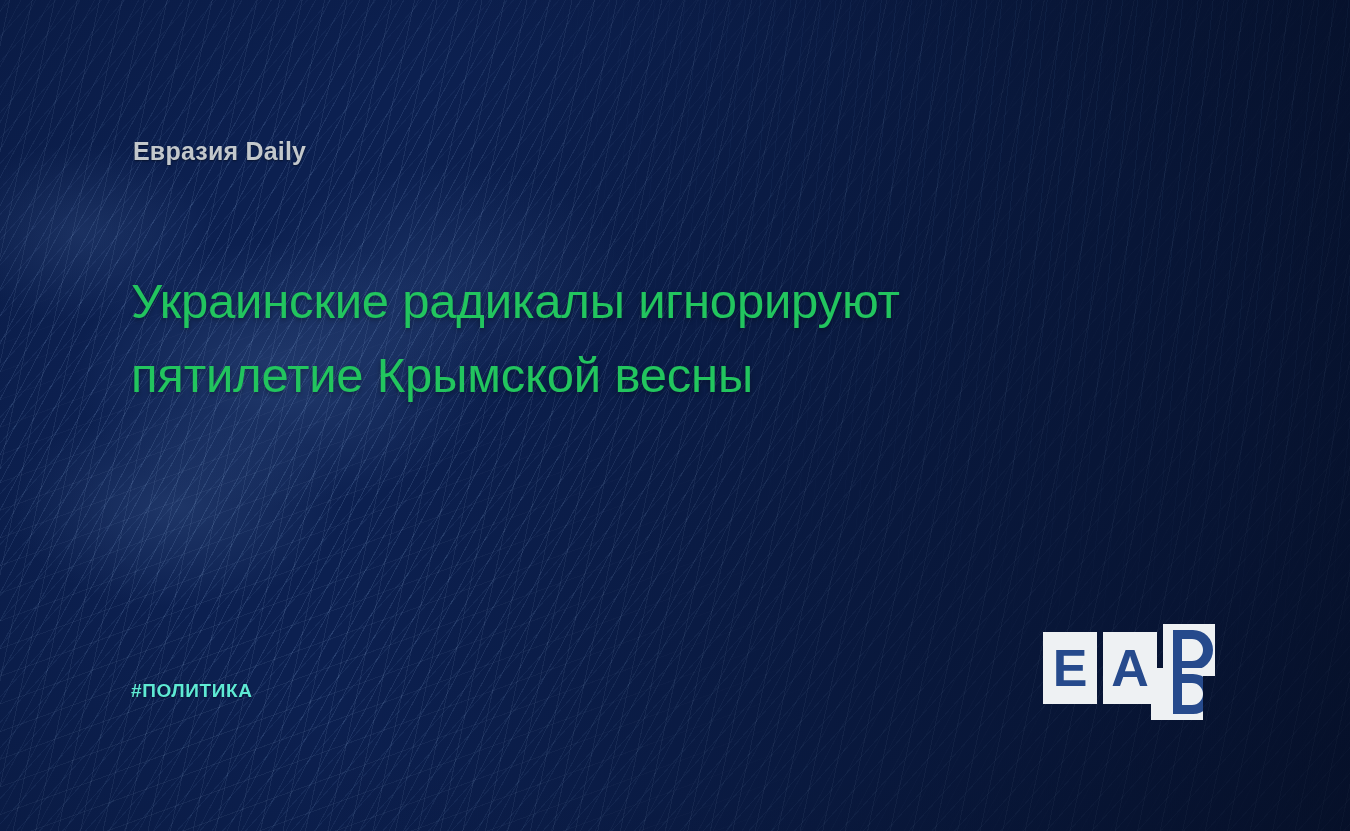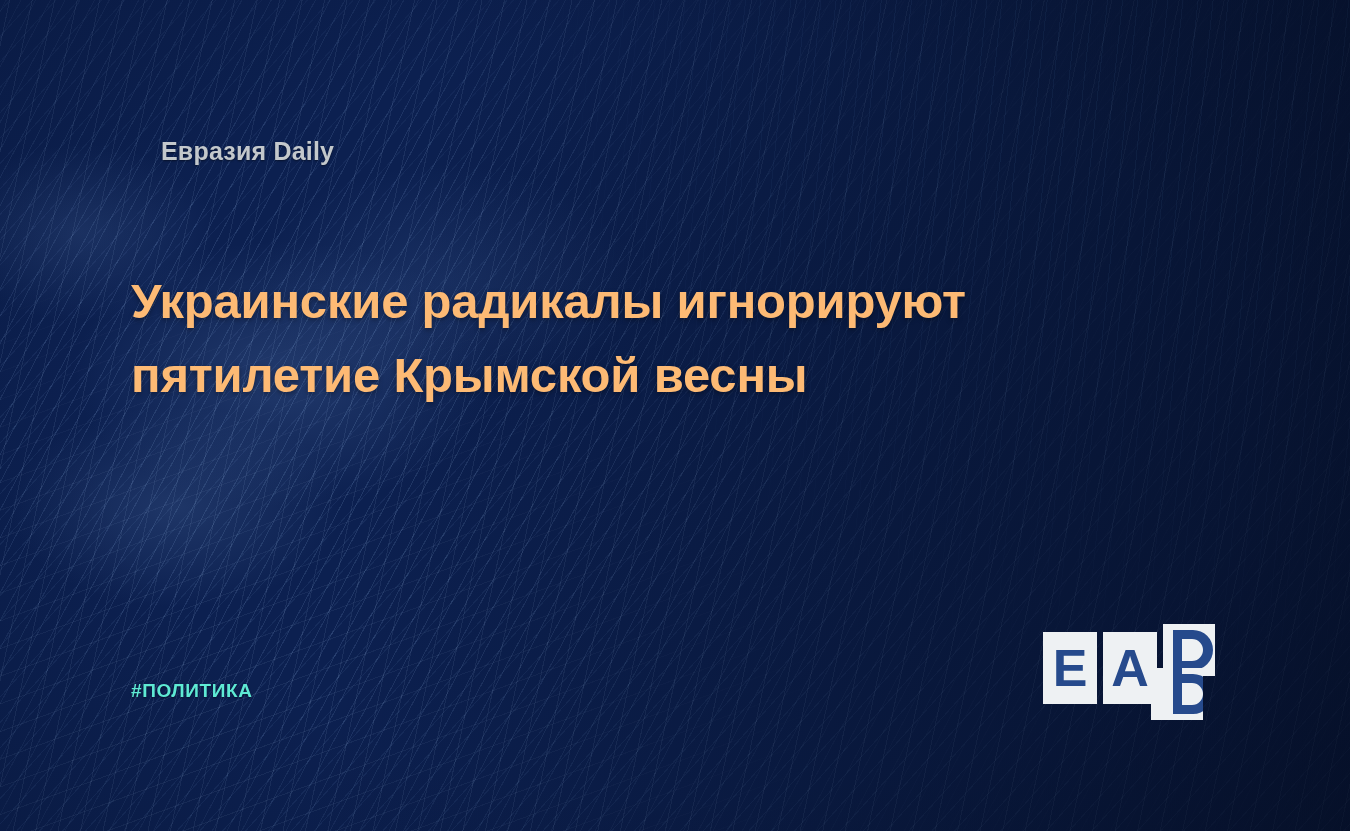--- a/index.html
+++ b/index.html
@@ -141,32 +141,31 @@
   #brand {
     position: absolute;
     left: 133px;
     top: 137px;
     font-size: 25px;
     font-weight: bold;
     letter-spacing: .2px;
     color: #c3c8cc;
     text-shadow: 0 1px 2px rgba(0,0,0,.45);
     white-space: nowrap;
-    margin-left: 28px;
   }
 
   #headline {
     position: absolute;
     left: 131px;
     top: 264px;
     width: 980px;
     font-size: 49px;
-    font-weight: bold;
+    font-weight: normal;
     line-height: 1.52;
-    color: #fdba74;
+    color: #22c55e;
     letter-spacing: -0.2px;
     text-shadow: 0 2px 5px rgba(0,0,0,.35);
   }
 
   #category {
     position: absolute;
     left: 131px;
     top: 680px;
     font-size: 19px;
     font-weight: bold;

